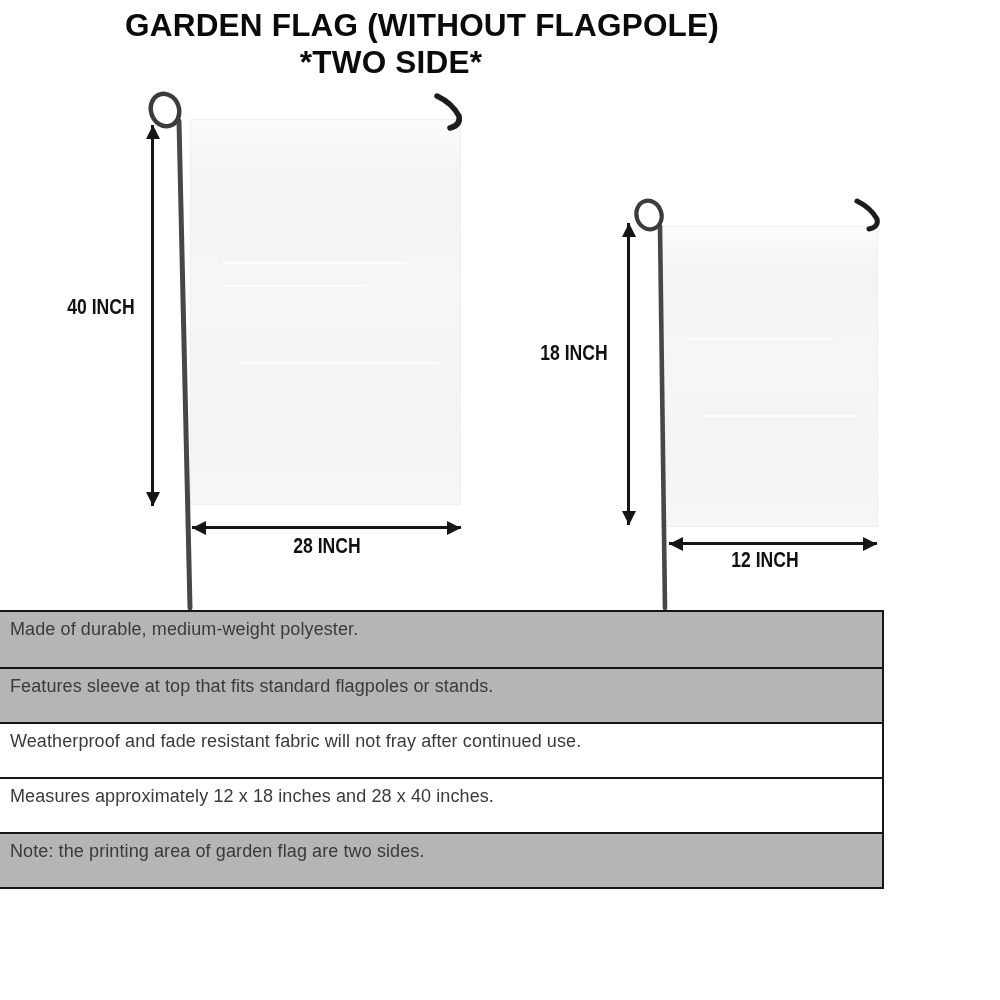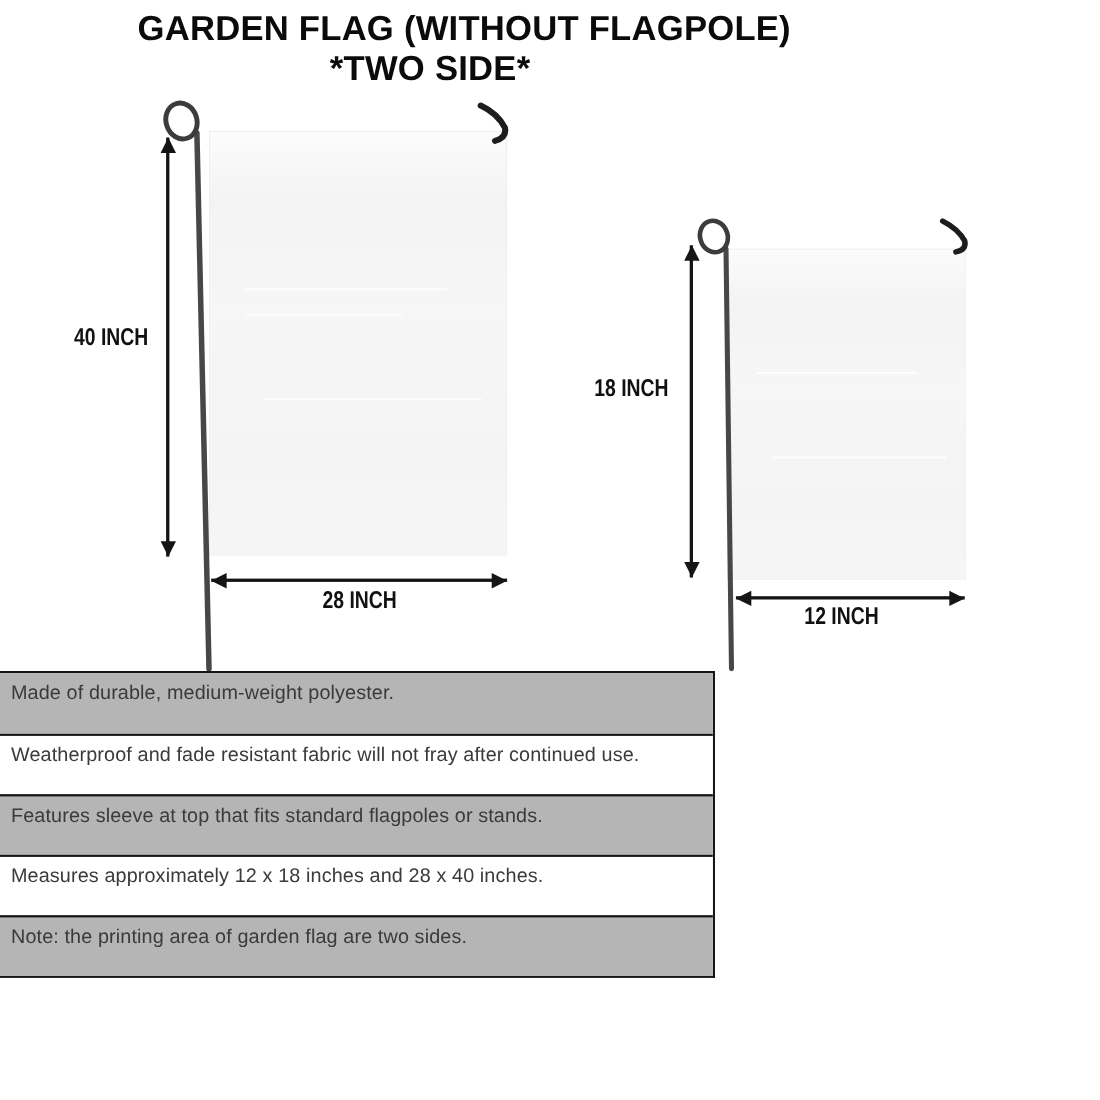--- a/index.html
+++ b/index.html
@@ -58,21 +58,21 @@
     font-size:22px;font-weight:bold;color:#111;
     transform:scaleX(.8);line-height:24px;white-space:nowrap;
   }
   .lbl-h-large{left:21px;top:295px;}
   .lbl-w-large{left:247px;top:534px;}
   .lbl-h-small{left:494px;top:341px;}
   .lbl-w-small{left:685px;top:548px;}
 
   
   .features{
-    position:absolute;left:0;top:610px;width:650px;
+    position:absolute;left:0;top:610px;width:884px;
     border:2px solid #161616;border-left:none;box-sizing:border-box;
     background:#fff;
   }
   .feature-row{
     height:55px;box-sizing:border-box;
     padding:7px 10px 0 10px;
     font-size:18px;color:#3a3a3a;letter-spacing:0.1px;
   }
   .feature-row + .feature-row{border-top:2px solid #161616;}
   .feature-row.gray{background:#b5b5b5;}
@@ -120,19 +120,19 @@
   <div class="arrow-v av-small"></div>
   <div class="arrow-h ah-small"></div>
 
   <div class="dim-label lbl-h-large">40 INCH</div>
   <div class="dim-label lbl-w-large">28 INCH</div>
   <div class="dim-label lbl-h-small">18 INCH</div>
   <div class="dim-label lbl-w-small">12 INCH</div>
 
   <div class="features">
     <div class="feature-row gray"><span>Made of durable, medium-weight polyester.</span></div>
+    <div class="feature-row gray"><span>Features sleeve at top that fits standard flagpoles or stands.</span></div>
     <div class="feature-row white"><span>Weatherproof and fade resistant fabric will not fray after continued use.</span></div>
-    <div class="feature-row gray"><span>Features sleeve at top that fits standard flagpoles or stands.</span></div>
     <div class="feature-row white"><span>Measures approximately 12 x 18 inches and 28 x 40 inches.</span></div>
     <div class="feature-row gray"><span>Note: the printing area of garden flag are two sides.</span></div>
   </div>
 
 </div>
 
 </body></html>

